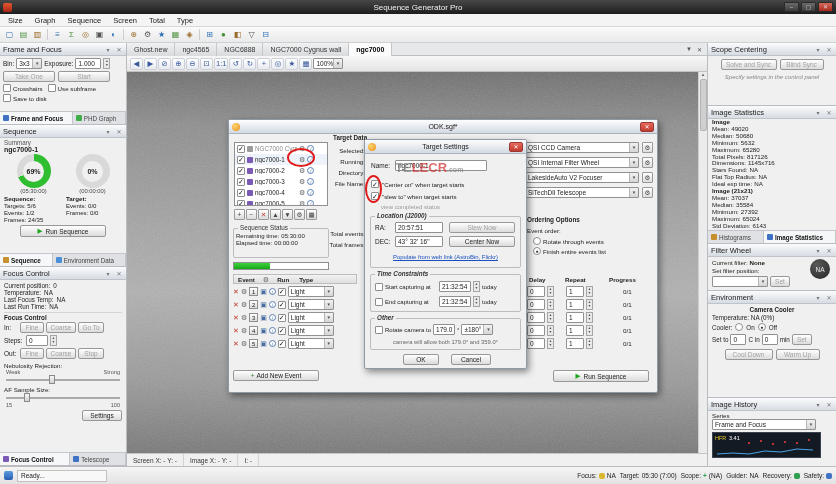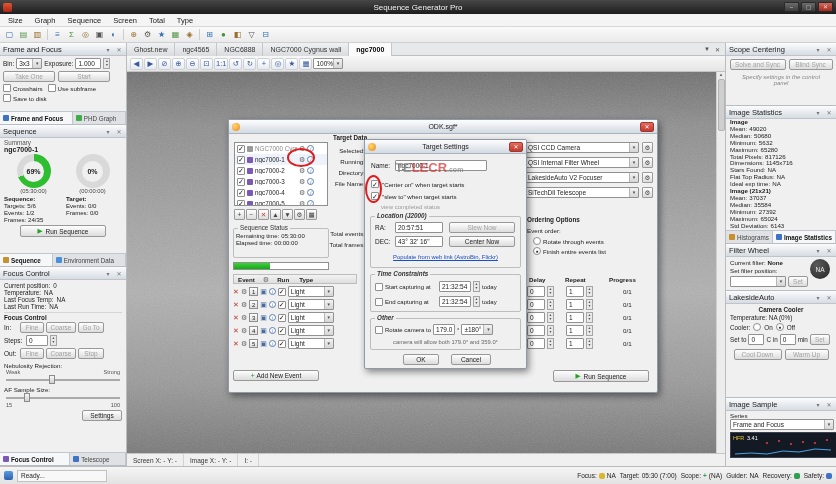--- a/index.html
+++ b/index.html
@@ -17,21 +17,21 @@
   .menubar { height:13px; background:#f4f4f4; border-bottom:1px solid #d8d8d8; display:flex; align-items:center; padding-left:2px; flex:0 0 auto; }
   .menu-item { padding:0 6px; font-size:7.5px; }
 
   .toolbar { height:16px; background:linear-gradient(#fafafa,#eaeaea); border-bottom:1px solid #cfcfcf; display:flex; align-items:center; padding:0 3px; gap:1px; flex:0 0 auto; }
   .tool-btn { width:13px; height:13px; display:flex; align-items:center; justify-content:center; font-size:8px; border-radius:2px; }
   .tool-btn:nth-of-type(4n+1){ color:#2d6db5; } .tool-btn:nth-of-type(4n+2){ color:#4a8f3c; } .tool-btn:nth-of-type(4n+3){ color:#9a6d2b; } .tool-btn:nth-of-type(4n){ color:#555; }
   .tsep { width:1px; height:11px; background:#cdcdcd; margin:0 2px; }
 
   .main-row { flex:1 1 auto; display:flex; min-height:0; }
   .left-col { width:127px; flex:0 0 auto; background:#e4e6e9; border-right:1px solid #b9bcc0; display:flex; flex-direction:column; }
-  .right-col { width:111px; flex:0 0 auto; background:#fca5a5; border-left:1px solid #b9bcc0; display:flex; flex-direction:column;justify-content:center; }
+  .right-col { width:129px; flex:0 0 auto; background:#fca5a5; border-left:1px solid #b9bcc0; display:flex; flex-direction:column;justify-content:center; }
   .center-col { flex:1 1 auto; position:relative; display:flex; flex-direction:column; min-width:0; }
 
   .panel { background:#f0f0f0; display:flex; flex-direction:column; border-bottom:1px solid #b9bcc0; }
   .panel-hd { height:13px; flex:0 0 auto; background:linear-gradient(#fbfcfd,#d7dce3); border-bottom:1px solid #bfc4ca; display:flex; align-items:center; padding:0 3px; font-size:7.5px; }
   .hd-icons { margin-left:auto; display:flex; gap:3px; color:#777; font-size:6px; }
   .hd-icon { width:8px; text-align:center; }
   .panel-tabs { height:13px; flex:0 0 auto; display:flex; background:#dfe1e4; border-top:1px solid #c3c6ca; margin-top:auto; }
   .panel-tab { flex:1 1 auto; display:flex; align-items:center; gap:2px; padding:0 3px; font-size:6.3px; color:#444; border-right:1px solid #c3c6ca; white-space:nowrap; overflow:hidden; }
   .panel-tab.active { background:#f6f7f8; font-weight:bold; color:#111; }
   .tab-ico { width:6px; height:6px; border-radius:1px; flex:0 0 auto; }
@@ -852,21 +852,21 @@
                 <span class="combo-arrow">▼</span>
               </span>
             <span class="btn disabled" style="width:20px;">Set</span>
           </div>
           <div style="position:absolute; right:6px; top:2px; width:20px; height:20px; border-radius:50%; background:radial-gradient(circle at 35% 30%, #5a5a5a, #242424); color:#eee; display:flex; align-items:center; justify-content:center; font-size:6.5px;">NA</div>
         </div>
       </div>
 
       <div class="panel" style="height:107px; flex:0 0 auto;">
         <div class="panel-hd">
-          <span>LakesideAuto</span>
+          <span>Environment</span>
           <span class="hd-icons">
             <span class="hd-icon">▾</span>
             <span class="hd-icon">✕</span>
           </span>
         </div>
         <div style="padding:2px 4px; font-size:6.3px;">
           <div style="font-weight:bold; text-align:center;">Camera Cooler</div>
           <div style="margin-top:1px;"><span>Temperature:</span> <span>NA (0%)</span></div>
           <div style="display:flex; align-items:center; gap:3px; margin-top:2px;">
             <span>Cooler:</span>
@@ -885,21 +885,21 @@
           </div>
           <div style="display:flex; gap:3px; margin-top:4px; justify-content:center;">
             <span class="btn disabled" style="width:48px;">Cool Down</span>
             <span class="btn disabled" style="width:44px;">Warm Up</span>
           </div>
         </div>
       </div>
 
       <div class="panel" style="flex:1 1 auto; border-bottom:none;">
         <div class="panel-hd">
-          <span>Image Sample</span>
+          <span>Image History</span>
           <span class="hd-icons">
             <span class="hd-icon">▾</span>
             <span class="hd-icon">✕</span>
           </span>
         </div>
         <div style="padding:1px 4px;">
           <div style="font-size:6.2px;">Series</div>
           <span class="combo" style="width:104px;">
               <span>Frame and Focus</span>
               <span class="combo-arrow">▼</span>

